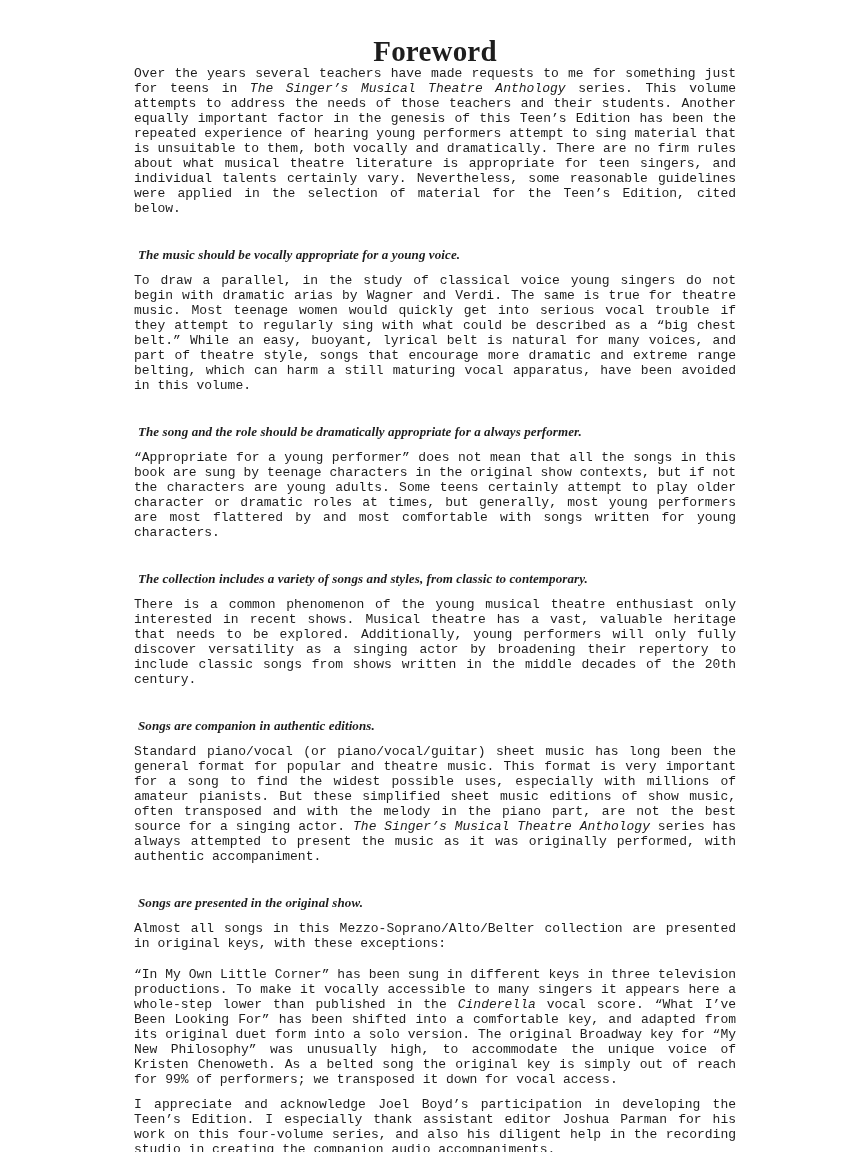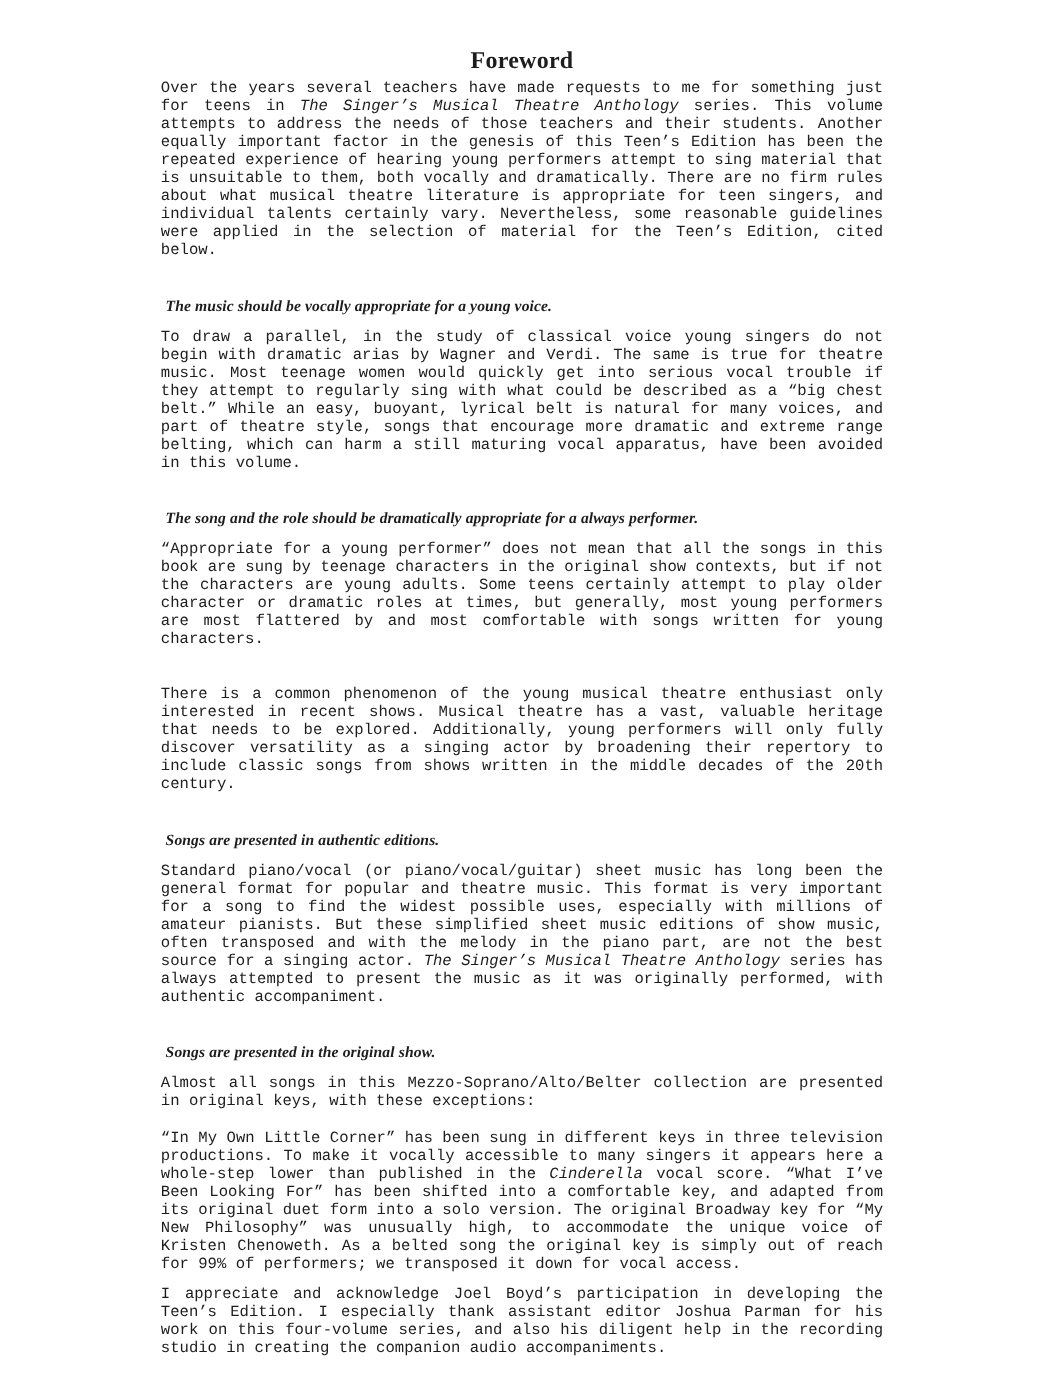--- a/index.html
+++ b/index.html
@@ -14,21 +14,21 @@
     background: #ffffff;
     overflow: hidden;
     font-family: "Liberation Serif", "DejaVu Serif", serif;
     color: #1d1d1d;
   }
   .content {
     margin-left: 134px;
     width: 602px;
   }
   .title {
-    font-size: 20px;
+    font-size: 29px;
     line-height: 29px;
     font-weight: 700;
     text-align: center;
     letter-spacing: 0.2px;
     margin: 0;
     padding-top: 37px;
   }
   .intro {
     margin-top: 45px;
   }
@@ -82,25 +82,26 @@
       <h2 class="section-heading">The music should be vocally appropriate for a young voice.</h2>
       <p class="para"><span>To draw a parallel, in the study of classical voice young singers do not begin with dramatic arias by Wagner and Verdi. The same is true for theatre music. Most teenage women would quickly get into serious vocal trouble if they attempt to regularly sing with what could be described as a “big chest belt.” While an easy, buoyant, lyrical belt is natural for many voices, and part of theatre style, songs that encourage more dramatic and extreme range belting, which can harm a still maturing vocal apparatus, have been avoided in this volume.</span></p>
     </div>
 
     <div class="section">
       <h2 class="section-heading">The song and the role should be dramatically appropriate for a always performer.</h2>
       <p class="para"><span>“Appropriate for a young performer” does not mean that all the songs in this book are sung by teenage characters in the original show contexts, but if not the characters are young adults. Some teens certainly attempt to play older character or dramatic roles at times, but generally, most young performers are most flattered by and most comfortable with songs written for young characters.</span></p>
     </div>
 
     <div class="section">
+      <h2 class="section-heading">The collection includes a variety of songs and styles, from classic to contemporary.</h2>
       <p class="para"><span>There is a common phenomenon of the young musical theatre enthusiast only interested in recent shows. Musical theatre has a vast, valuable heritage that needs to be explored. Additionally, young performers will only fully discover versatility as a singing actor by broadening their repertory to include classic songs from shows written in the middle decades of the 20th century.</span></p>
     </div>
 
     <div class="section">
-      <h2 class="section-heading">Songs are presented in authentic editions.</h2>
+      <h2 class="section-heading">Songs are companion in authentic editions.</h2>
       <p class="para"><span>Standard piano/vocal (or piano/vocal/guitar) sheet music has long been the general format for popular and theatre music. This format is very important for a song to find the widest possible uses, especially with millions of amateur pianists. But these simplified sheet music editions of show music, often transposed and with the melody in the piano part, are not the best source for a singing actor. </span><em class="italic-run">The Singer’s Musical Theatre Anthology</em><span> series has always attempted to present the music as it was originally performed, with authentic accompaniment.</span></p>
     </div>
 
     <div class="section">
       <h2 class="section-heading">Songs are presented in the original show.</h2>
       <p class="para"><span>Almost all songs in this Mezzo-Soprano/Alto/Belter collection are presented in original keys, with these exceptions:</span></p>
       <p class="para"><span>“In My Own Little Corner” has been sung in different keys in three television productions. To make it vocally accessible to many singers it appears here a whole-step lower than published in the </span><em class="italic-run">Cinderella</em><span> vocal score. “What I’ve Been Looking For” has been shifted into a comfortable key, and adapted from its original duet form into a solo version. The original Broadway key for “My New Philosophy” was unusually high, to accommodate the unique voice of Kristen Chenoweth. As a belted song the original key is simply out of reach for 99% of performers; we transposed it down for vocal access.</span></p>
     </div>
 
     <p class="para closing"><span>I appreciate and acknowledge Joel Boyd’s participation in developing the Teen’s Edition. I especially thank assistant editor Joshua Parman for his work on this four-volume series, and also his diligent help in the recording studio in creating the companion audio accompaniments.</span></p>

